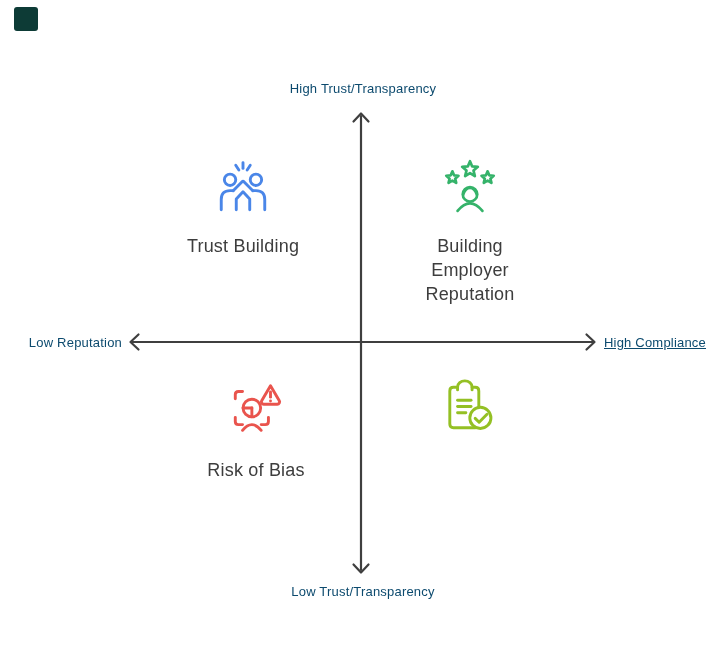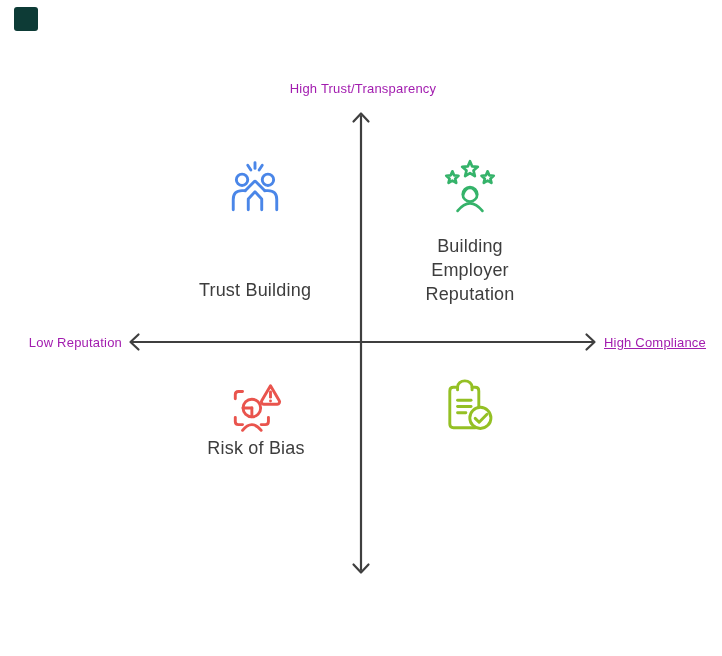--- a/index.html
+++ b/index.html
@@ -2,33 +2,33 @@
 <html><head>
 <meta charset="utf-8">
 <style>
   html,body{margin:0;padding:0;background:#ffffff;}
   .canvas{
     position:relative;width:722px;height:656px;background:#ffffff;overflow:hidden;
     font-family:"Liberation Sans",sans-serif;
   }
   .axes-svg{position:absolute;left:0;top:0;width:722px;height:656px;}
   .axis-label{
-    position:absolute;font-size:13px;color:#a21caf;letter-spacing:.2px;line-height:16px;
+    position:absolute;font-size:13px;color:#0c4a6e;letter-spacing:.2px;line-height:16px;
   }
   .axis-label.center{text-align:center;}
   .axis-label.right{text-align:right;}
   .quadrant{position:absolute;width:220px;display:flex;flex-direction:column;align-items:center;}
   .q-icon{width:58px;height:58px;}
   .q-icon svg{width:58px;height:58px;display:block;}
   .q-label{
     font-size:18px;line-height:24px;color:#3d3d3d;text-align:center;
     white-space:pre-line;letter-spacing:.2px;
   }
   .row-top .q-label{margin-top:19px;}
-  .row-bottom .q-label{margin-top:0;}
+  .row-bottom .q-label{margin-top:22px;}
   .corner-mark{position:absolute;left:14px;top:7px;}
 </style>
 </head>
 <body>
 
 <div class="canvas">
 
   <svg class="corner-mark" width="24" height="24">
     <rect x="0" y="0" width="24" height="24" rx="3" fill="#0d3b36"></rect>
   </svg>
@@ -38,24 +38,25 @@
       <line x1="361" y1="116" x2="361" y2="570"></line>
       <line x1="131" y1="342" x2="594" y2="342"></line>
       <polyline points="353.5,121.5 361,113.5 368.5,121.5"></polyline>
       <polyline points="353.5,564.5 361,572.5 368.5,564.5"></polyline>
       <polyline points="138.5,334.5 130.5,342 138.5,349.5"></polyline>
       <polyline points="586.5,334.5 594.5,342 586.5,349.5"></polyline>
     </g>
   </svg>
 
   <div class="axis-label center" style="left:243px;top:81px;width:240px;">High Trust/Transparency</div>
+  <div class="axis-label center" style="left:243px;top:584px;width:240px;">Low Trust/Transparency</div>
   <div class="axis-label right" style="left:10px;top:335px;width:112px;">Low Reputation</div>
   <div class="axis-label" style="left:604px;top:335px;width:118px;text-decoration:underline;">High Compliance</div>
 
-  <div class="quadrant row-top" style="left:145px;top:157px;gap:44px;">
+  <div class="quadrant row-top" style="left:133px;top:157px;">
     <div class="q-icon">
       <svg viewBox="0 0 56 56">
         <g fill="none" stroke-width="2.8" stroke-linecap="round" stroke-linejoin="round" stroke="#4a86e8">
           <path d="M28,5.5 V11"></path>
           <path d="M21,8 l3,4.5"></path>
           <path d="M35,8 l-3,4.5"></path>
           <circle cx="15.5" cy="22" r="5.5"></circle>
           <circle cx="40.5" cy="22" r="5.5"></circle>
           <path d="M7,51 V41 q0,-8.5 8.5,-8.5 h3"></path>
           <path d="M49,51 V41 q0,-8.5 -8.5,-8.5 h-3"></path>

